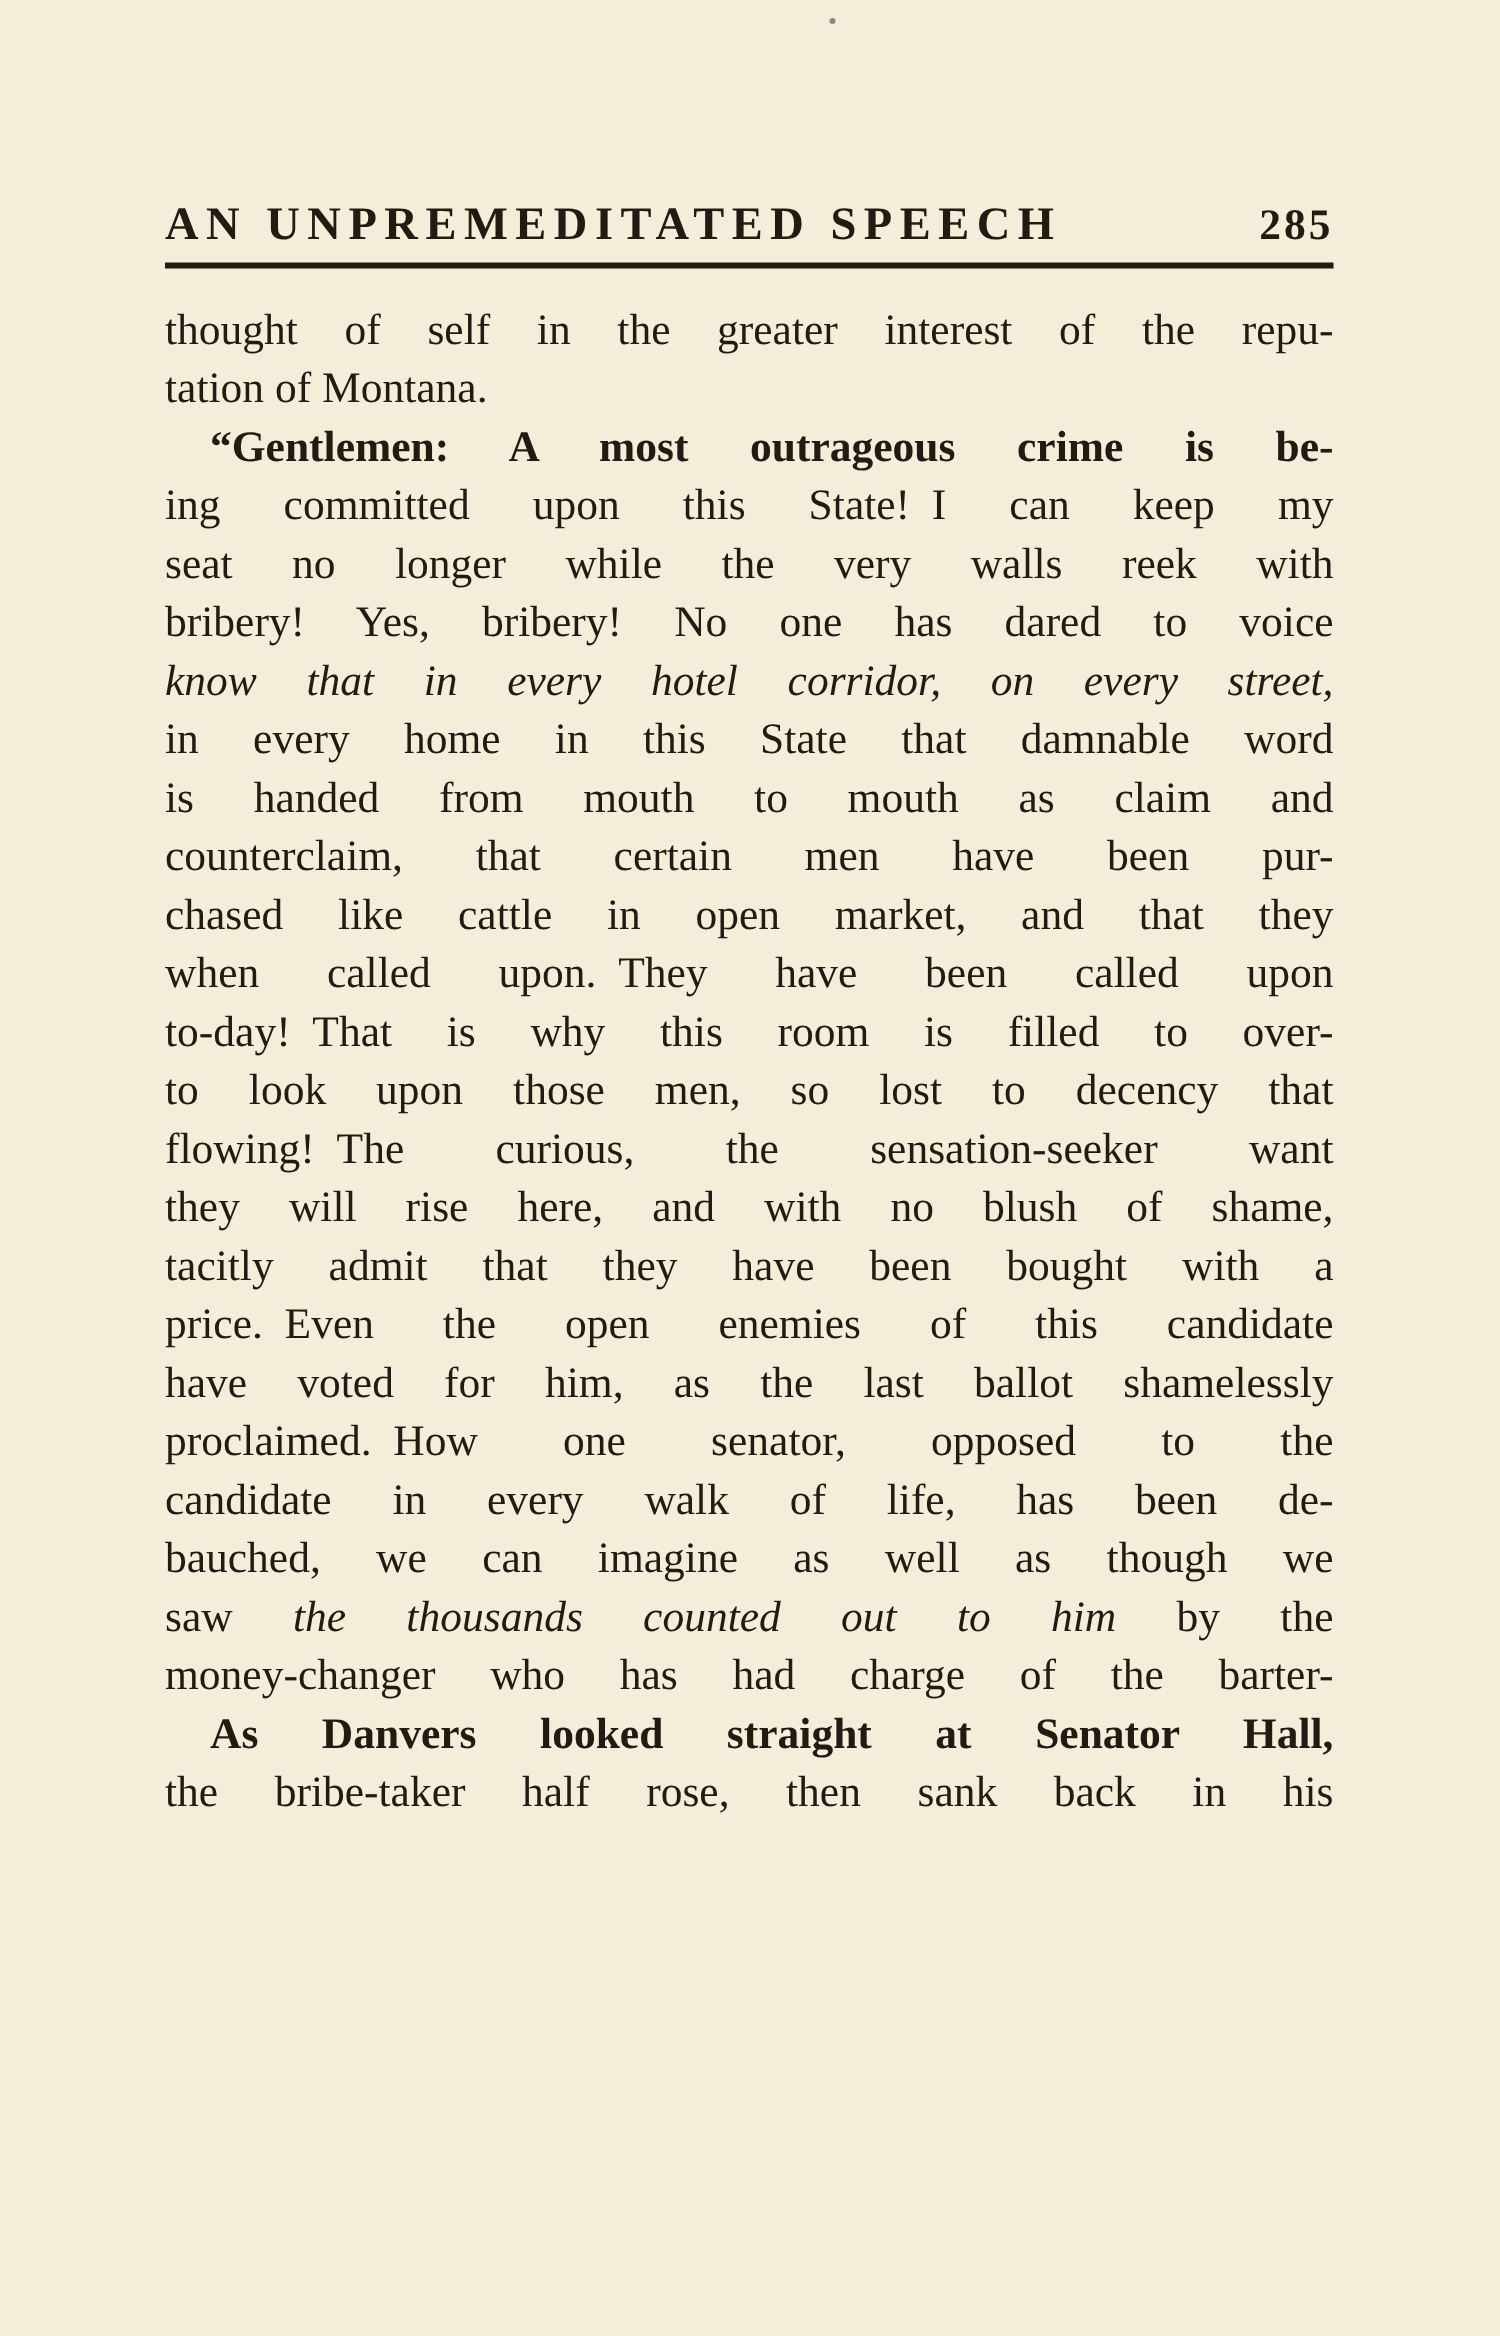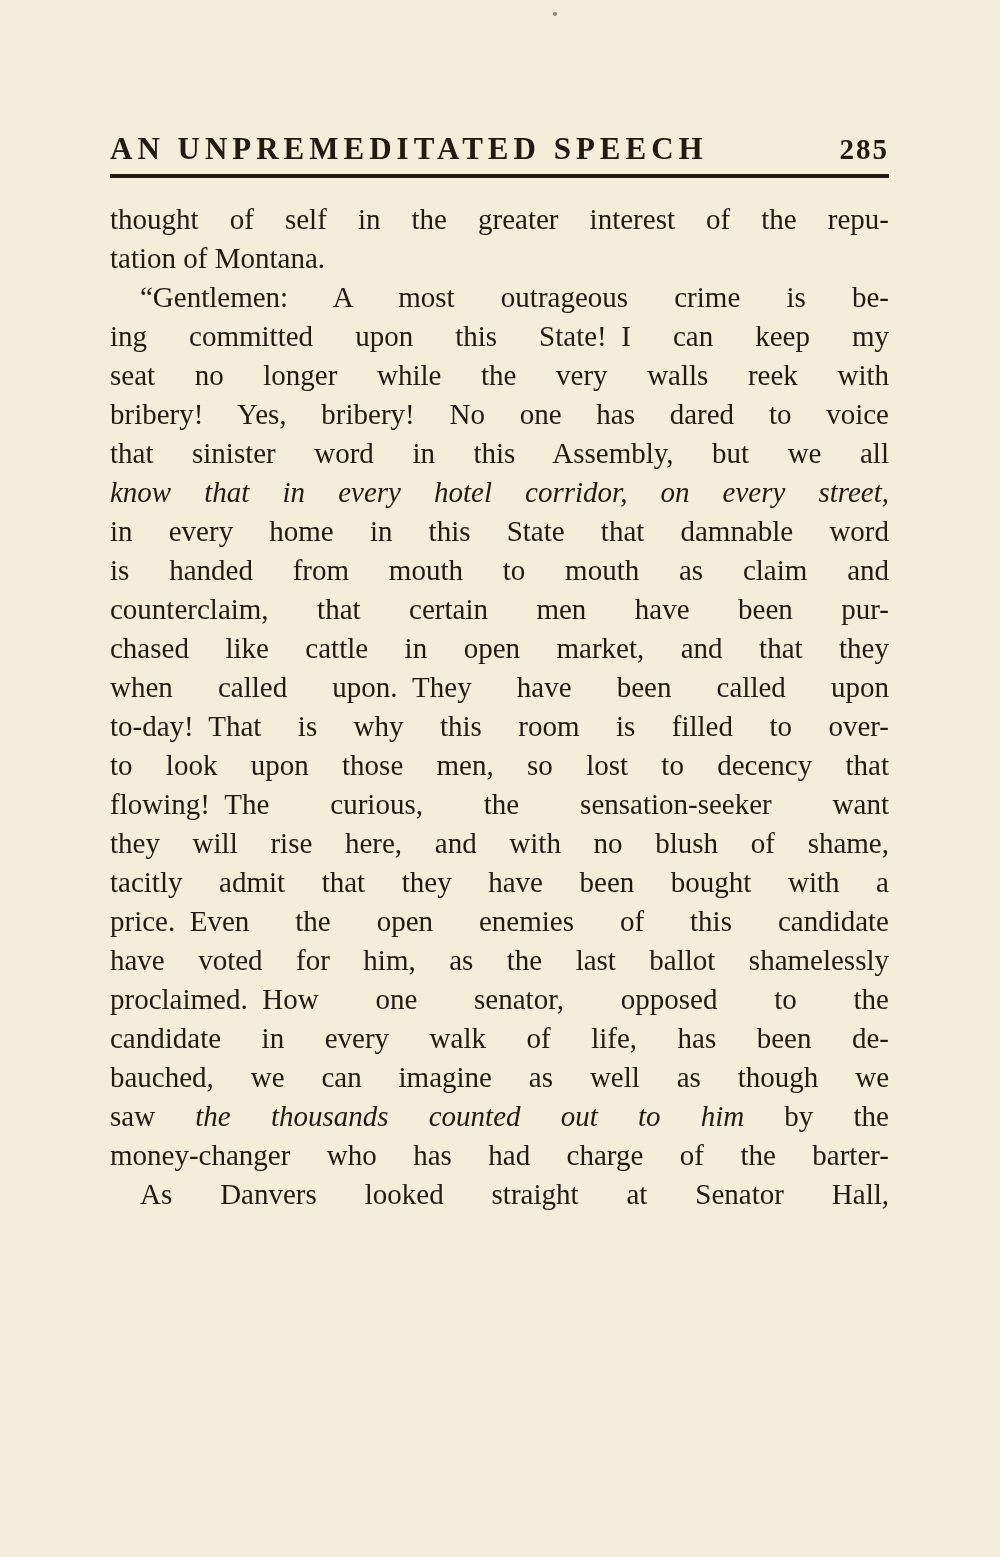--- a/index.html
+++ b/index.html
@@ -49,20 +49,21 @@
   }
   .line{
     text-align:justify;
     text-align-last:justify;
   }
   .line.end{
     text-align-last:left;
   }
   .line.ind{
     text-indent:30px;
+    font-weight:bold;
   }
   .it{
     font-style:italic;
   }
   .artifact{
     position:absolute;
     background:rgba(60,50,40,.55);
     border-radius:50%;
   }
   .artifact.a1{left:510px;top:12px;width:4px;height:4px;}
@@ -83,35 +84,35 @@
 
   <div class="head-rule"></div>
 
   <div class="body-text">
       <div class="line"><span>thought of self in the greater interest of the repu-</span></div>
       <div class="line end"><span>tation of Montana.</span></div>
       <div class="line ind"><span>“Gentlemen: A most outrageous crime is be-</span></div>
       <div class="line"><span>ing committed upon this State! I can keep my</span></div>
       <div class="line"><span>seat no longer while the very walls reek with</span></div>
       <div class="line"><span>bribery! Yes, bribery! No one has dared to voice</span></div>
-      <div class="line"><span>that sinister word in this Assembly, but we all</span></div>
       <div class="line"><span class="it">know that in every hotel corridor, on every street,</span></div>
       <div class="line"><span>in every home in this State that damnable word</span></div>
       <div class="line"><span>is handed from mouth to mouth as claim and</span></div>
       <div class="line"><span>counterclaim, that certain men have been pur-</span></div>
       <div class="line"><span>chased like cattle in open market, and that they</span></div>
       <div class="line"><span>when called upon. They have been called upon</span></div>
       <div class="line"><span>to-day! That is why this room is filled to over-</span></div>
       <div class="line"><span>to look upon those men, so lost to decency that</span></div>
       <div class="line"><span>flowing! The curious, the sensation-seeker want</span></div>
       <div class="line"><span>they will rise here, and with no blush of shame,</span></div>
       <div class="line"><span>tacitly admit that they have been bought with a</span></div>
       <div class="line"><span>price. Even the open enemies of this candidate</span></div>
       <div class="line"><span>have voted for him, as the last ballot shamelessly</span></div>
       <div class="line"><span>proclaimed. How one senator, opposed to the</span></div>
       <div class="line"><span>candidate in every walk of life, has been de-</span></div>
       <div class="line"><span>bauched, we can imagine as well as though we</span></div>
       <div class="line"><span>saw </span><span class="it">the thousands counted out to him</span><span> by the</span></div>
       <div class="line"><span>money-changer who has had charge of the barter-</span></div>
       <div class="line ind"><span>As Danvers looked straight at Senator Hall,</span></div>
+      <div class="line"><span>the bribe-taker half rose, then sank back in his</span></div>
     </div>
 
 </div>
 
 </body></html>

